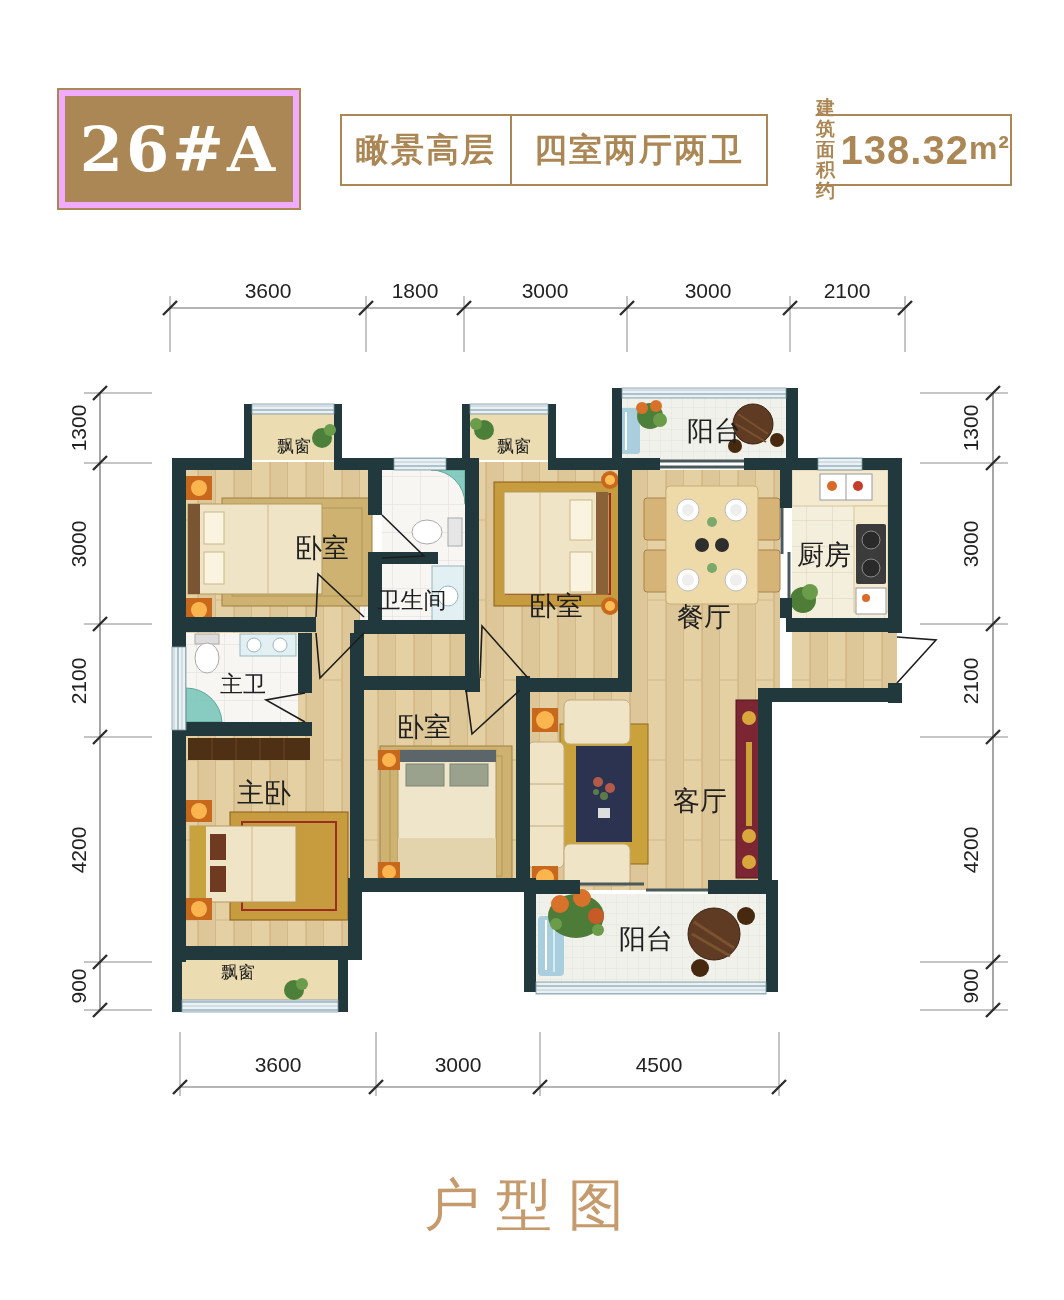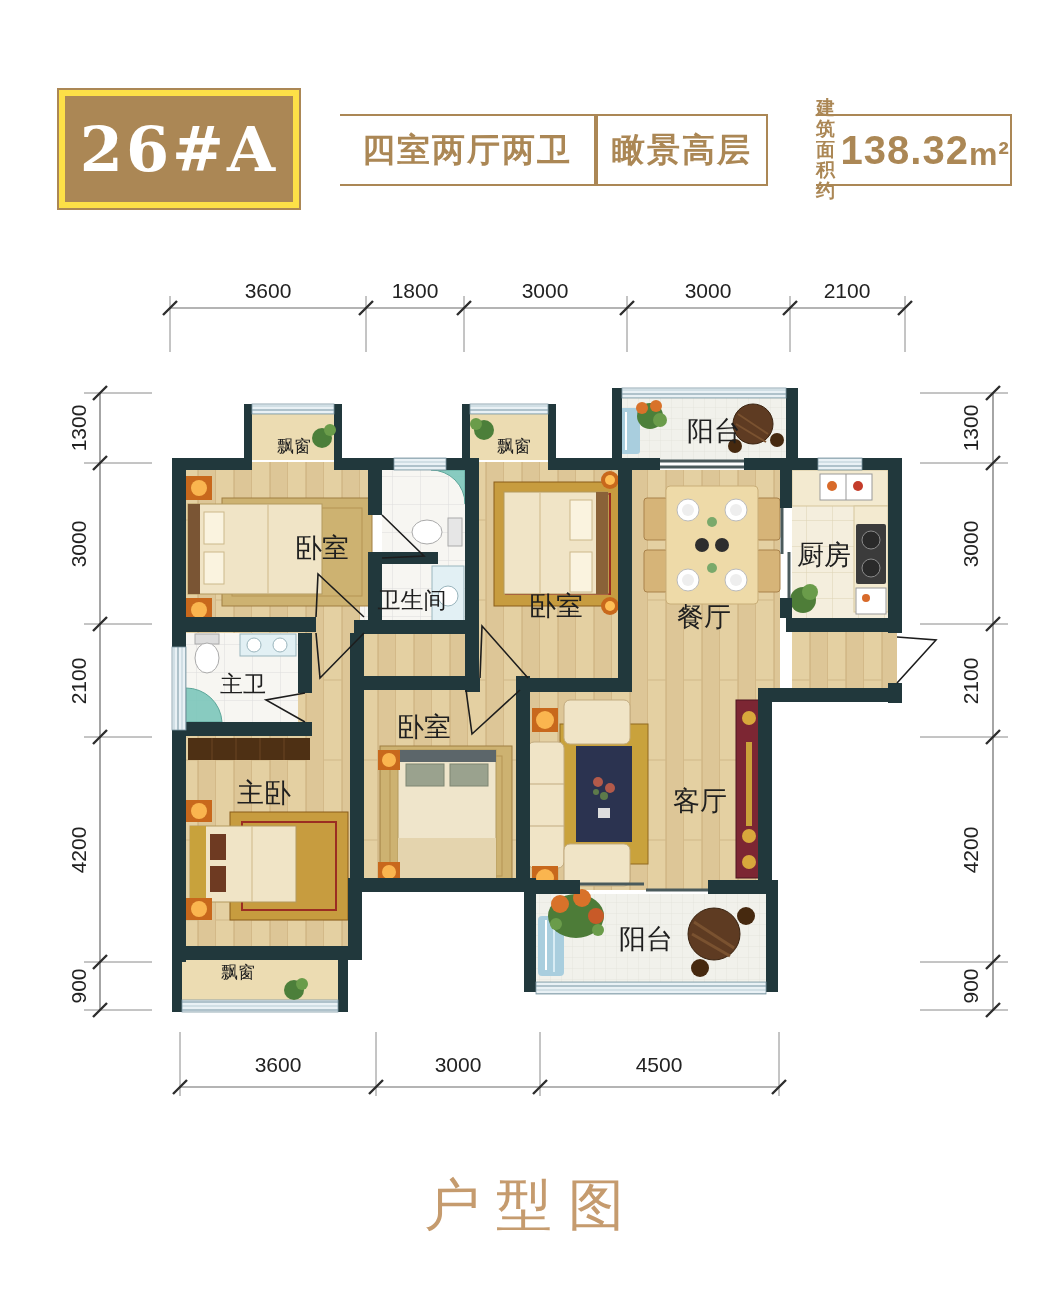--- a/index.html
+++ b/index.html
@@ -3,32 +3,32 @@
 <meta charset="utf-8">
 <style>
   :root{
     --gold:#ab8755; --wall:#21383c; --wood:#dcc697; --footer:#c59b6e;
   }
   html,body{margin:0;padding:0;background:#fff;}
   .stage{position:relative;width:1064px;height:1300px;background:#fff;overflow:hidden;
          font-family:"Liberation Sans",sans-serif;}
   
   .unit-box{position:absolute;left:57px;top:88px;width:244px;height:122px;
-            border:2px solid var(--gold);background:#fde047;box-sizing:border-box;}
+            border:2px solid var(--gold);background:#f0abfc;box-sizing:border-box;}
   .unit-inner{position:absolute;inset:6px;background:var(--gold);display:flex;
               align-items:center;justify-content:center;color:#fff;
               font-family:"DejaVu Serif",serif;font-weight:bold;font-size:62px;letter-spacing:3px;}
   .info-bar{position:absolute;left:340px;top:114px;height:72px;display:flex;}
   .info-box{border:2px solid var(--gold);border-left:none;display:flex;align-items:center;
             justify-content:center;color:var(--gold);font-weight:bold;font-size:33px;
             box-sizing:border-box;letter-spacing:2px;}
   .info-box.first{border-left:2px solid var(--gold);}
   .info-box.area{letter-spacing:1px;margin-left:48px;}
   .area-label{font-size:19px;line-height:1.1;}
-  .area-line{font-size:40px;line-height:1.0;display:flex;align-items:flex-end;}
+  .area-line{font-size:40px;line-height:1.0;display:flex;align-items:flex-start;}
   .area-unit{font-size:32px;margin-top:2px;}
   
   .footer{position:absolute;left:0;width:100%;top:1168px;text-align:center;
           font-size:56px;letter-spacing:16px;color:var(--footer);font-weight:400;}
   
   svg{position:absolute;left:0;top:0;}
   .wall{fill:var(--wall);}
   .dim{stroke:#6a6a6a;stroke-width:1.2;}
   .ext{stroke:#8a8a8a;stroke-width:1;}
   .tick{stroke:#2e2e2e;stroke-width:2.4;}
@@ -42,22 +42,22 @@
 </style>
 </head>
 <body>
 
 <div class="stage">
 
   <div class="unit-box">
     <div class="unit-inner">26#A</div>
   </div>
   <div class="info-bar">
+    <div class="info-box first" style="width:172px;">瞰景高层</div>
     <div class="info-box" style="width:256px;">四室两厅两卫</div>
-    <div class="info-box first" style="width:172px;">瞰景高层</div>
     <div class="info-box area" style="width:196px;">
       <div class="area-label">建筑面积约</div>
       <div class="area-line">
         <span>138.32</span>
           <span class="area-unit">m²</span>
       </div>
     </div>
   </div>
 
   <svg width="1064" height="1300" viewBox="0 0 1064 1300">

